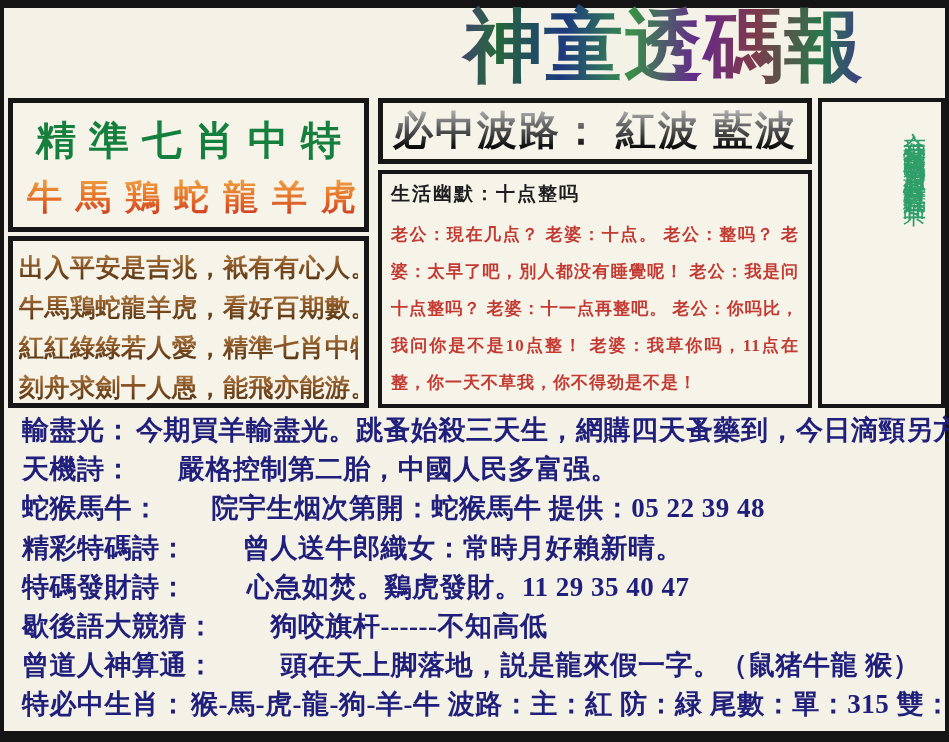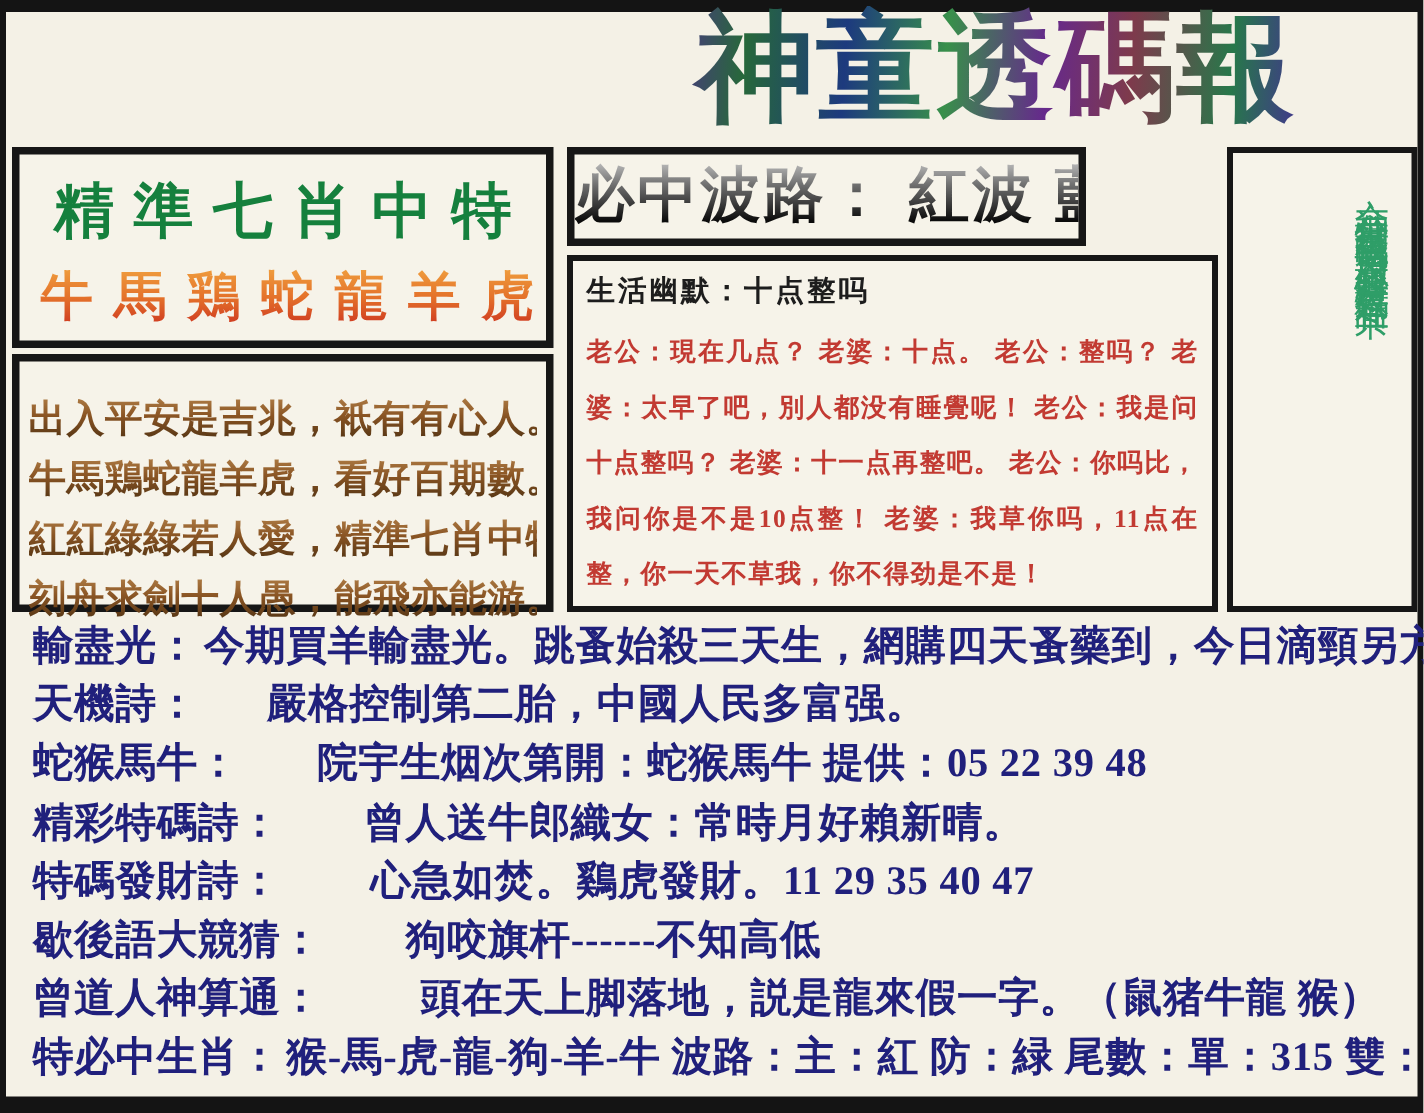--- a/index.html
+++ b/index.html
@@ -35,31 +35,31 @@
     margin-top:10px; font-size:40px; font-weight:700; color:#15803d;
     letter-spacing:13px; white-space:nowrap; text-indent:13px;
   }
   .seven-animals {
     margin-top:6px; font-size:35px; font-weight:900; letter-spacing:14px;
     white-space:nowrap; text-indent:14px;
     font-family:"Liberation Sans","DejaVu Sans",sans-serif;
     background:linear-gradient(180deg,#f2a943 0%,#e4712a 52%,#c92c1e 100%);
     -webkit-background-clip:text; background-clip:text; color:transparent;
   }
-  .box-poem { left:8px; top:236px; width:361px; height:172px; padding:18px 6px; }
+  .box-poem { left:8px; top:236px; width:361px; height:172px; padding:6px 6px; }
   .poem-line {
     font-size:25px; font-weight:900; line-height:40px; white-space:nowrap;
     text-align:center; letter-spacing:0.5px;
     font-family:"Liberation Sans","DejaVu Sans",sans-serif;
     background:linear-gradient(180deg,#c08f55 0%,#8a5524 45%,#41290e 100%);
     -webkit-background-clip:text; background-clip:text; color:transparent;
   }
 
   
-  .box-wave { left:378px; top:98px; width:346px; height:66px; text-align:center; }
+  .box-wave { left:378px; top:98px; width:434px; height:66px; text-align:center; }
   .wave-headline {
     font-size:40px; line-height:54px; font-weight:900; letter-spacing:2px; white-space:nowrap;
     font-family:"Liberation Sans","DejaVu Sans",sans-serif;
     background:linear-gradient(180deg,#d4d4d4 0%,#6e6e6e 38%,#0b0b0b 82%);
     -webkit-background-clip:text; background-clip:text; color:transparent;
   }
   .box-humor { left:378px; top:170px; width:434px; height:238px; border-width:4px; padding:7px 9px; }
   .humor-title { font-size:19px; font-weight:700; color:#1d1d1d; letter-spacing:2px; }
   .humor-body {
     margin-top:9px; font-size:17px; font-weight:700; color:#c23a32;

